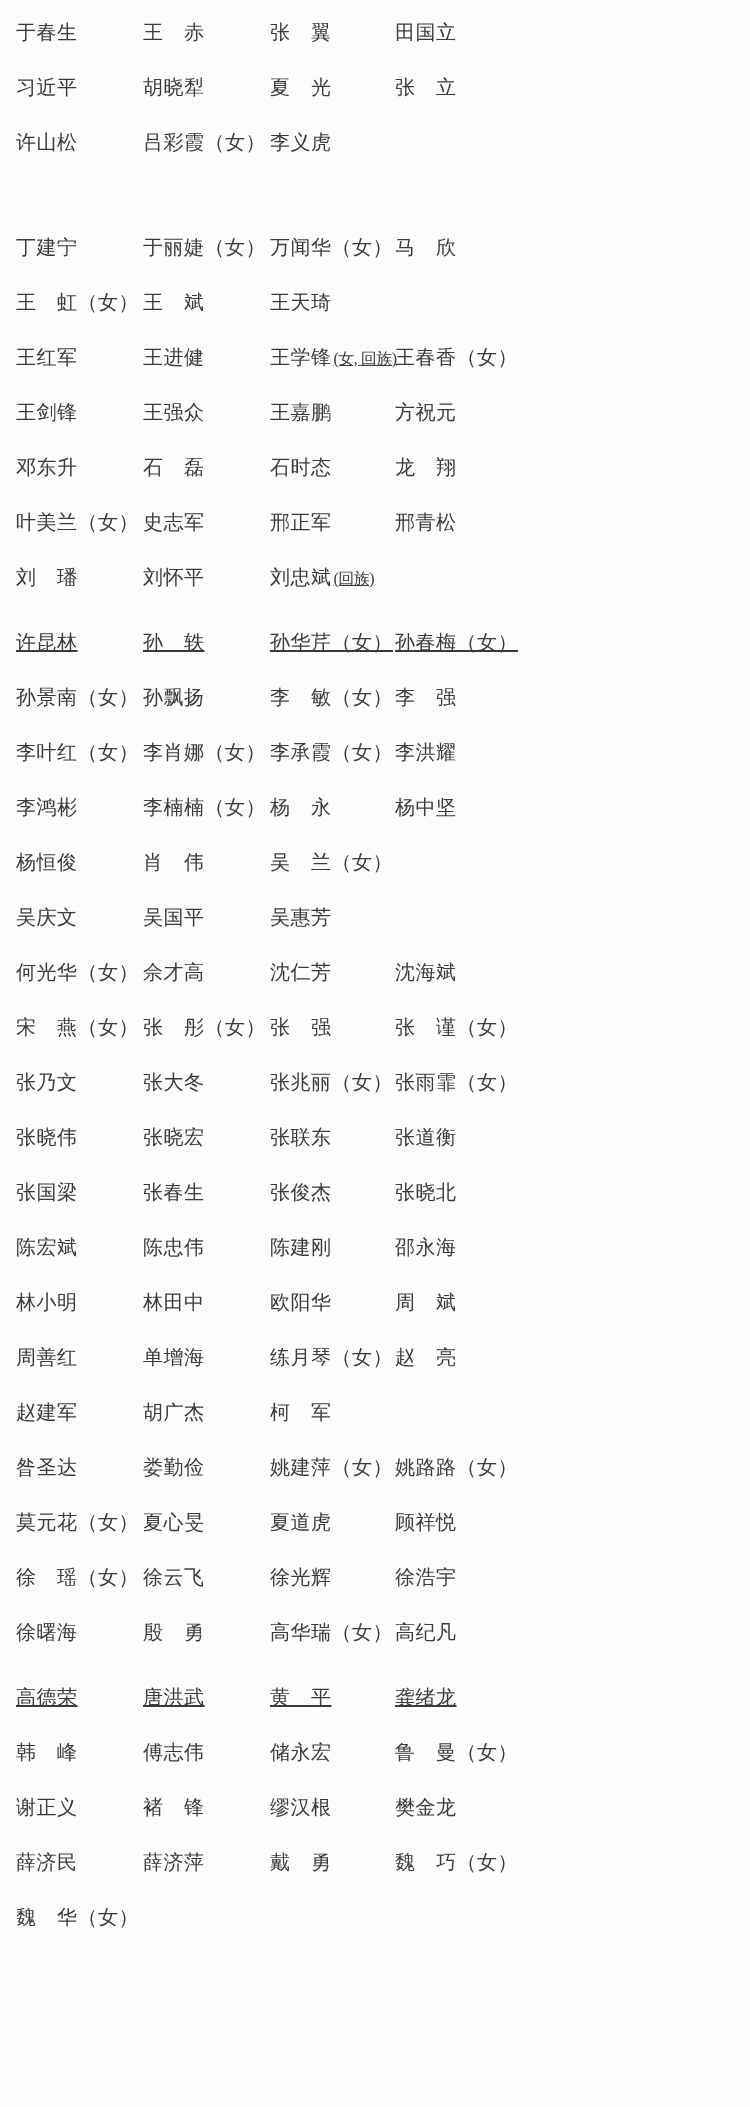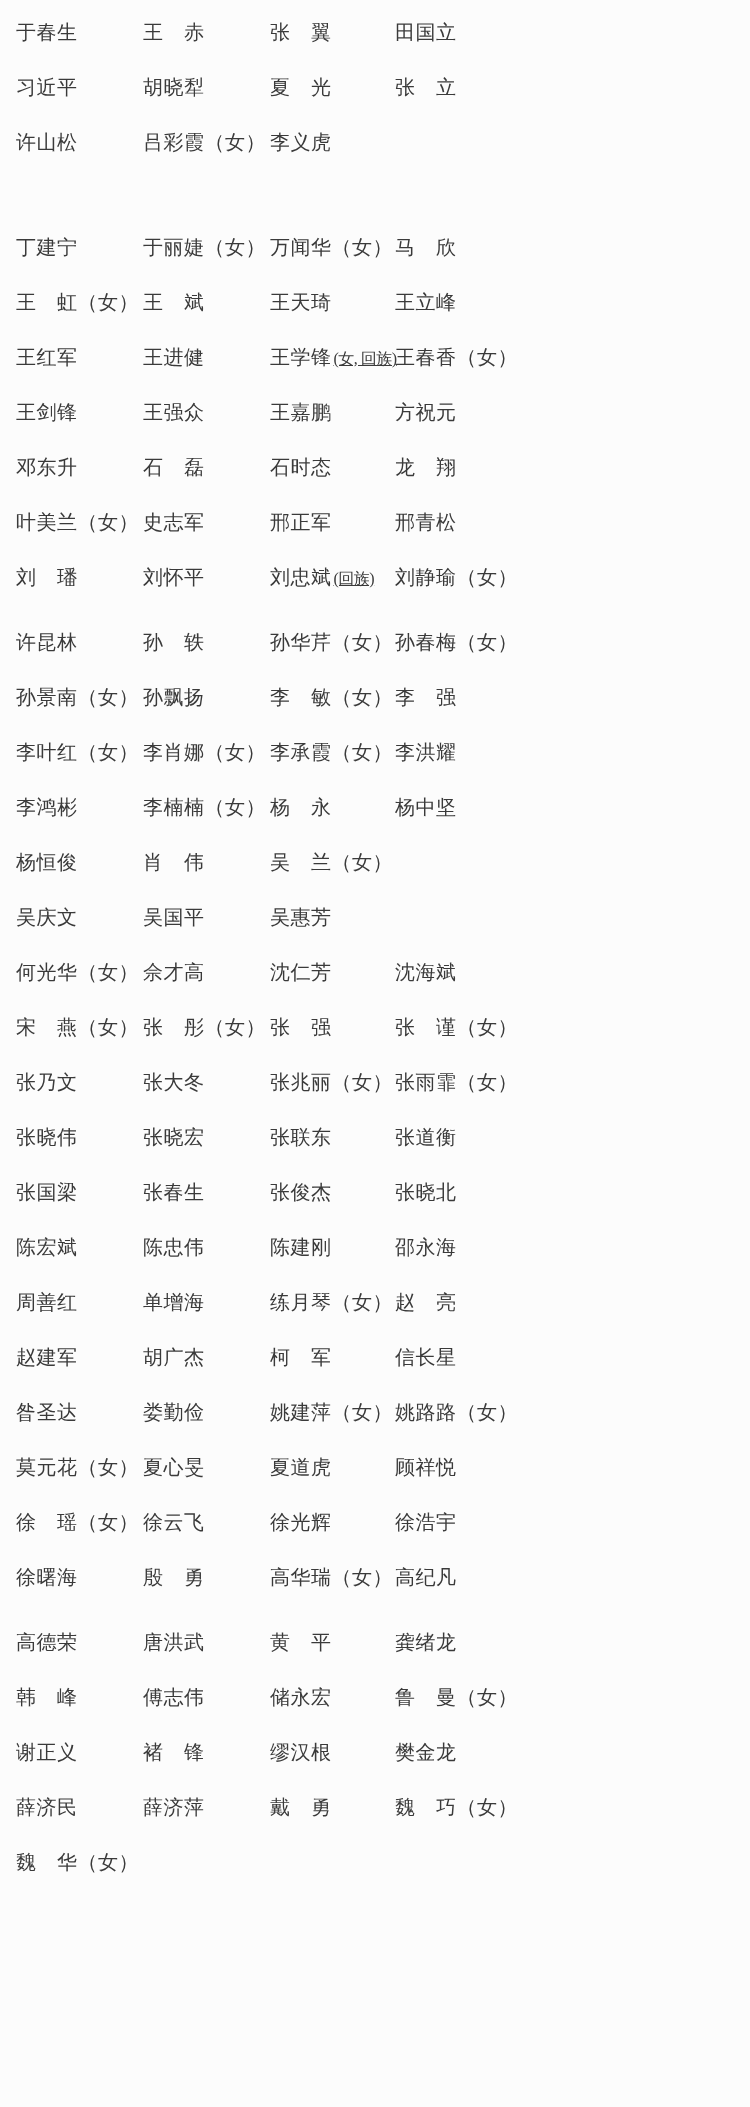--- a/index.html
+++ b/index.html
@@ -22,21 +22,21 @@
     font-size: 20px;
   }
   .group { }
   .group + .group { margin-top: 50px; }
   .row {
     display: grid;
     grid-template-columns: 127px 127px 125px auto;
     height: 55px;
     align-items: center;
   }
-  .row.extra-gap { margin-top: 10px; }
+  .row.extra-gap { margin-top: 10px; text-decoration: underline; }
   .cell {
     white-space: nowrap;
     letter-spacing: 0.5px;
   }
   .person-name { }
   .note {
     font-size: 16px;
     letter-spacing: -0.5px;
     margin-left: 2px;
     text-decoration: underline;
@@ -71,21 +71,20 @@
         <div class="row">
           <span class="cell"><span class="person-name">丁建宁</span></span>
           <span class="cell"><span class="person-name">于丽婕（女）</span></span>
           <span class="cell"><span class="person-name">万闻华（女）</span></span>
           <span class="cell"><span class="person-name">马　欣</span></span>
         </div>
         <div class="row">
           <span class="cell"><span class="person-name">王　虹（女）</span></span>
           <span class="cell"><span class="person-name">王　斌</span></span>
           <span class="cell"><span class="person-name">王天琦</span></span>
-          <span class="cell"><span class="person-name">王立峰</span></span>
         </div>
         <div class="row">
           <span class="cell"><span class="person-name">王红军</span></span>
           <span class="cell"><span class="person-name">王进健</span></span>
           <span class="cell"><span class="person-name">王学锋</span><span class="note">(女, 回族)</span></span>
           <span class="cell"><span class="person-name">王春香（女）</span></span>
         </div>
         <div class="row">
           <span class="cell"><span class="person-name">王剑锋</span></span>
           <span class="cell"><span class="person-name">王强众</span></span>
@@ -101,21 +100,20 @@
         <div class="row">
           <span class="cell"><span class="person-name">叶美兰（女）</span></span>
           <span class="cell"><span class="person-name">史志军</span></span>
           <span class="cell"><span class="person-name">邢正军</span></span>
           <span class="cell"><span class="person-name">邢青松</span></span>
         </div>
         <div class="row">
           <span class="cell"><span class="person-name">刘　璠</span></span>
           <span class="cell"><span class="person-name">刘怀平</span></span>
           <span class="cell"><span class="person-name">刘忠斌</span><span class="note">(回族)</span></span>
-          <span class="cell"><span class="person-name">刘静瑜（女）</span></span>
         </div>
         <div class="row extra-gap">
           <span class="cell"><span class="person-name">许昆林</span></span>
           <span class="cell"><span class="person-name">孙　轶</span></span>
           <span class="cell"><span class="person-name">孙华芹（女）</span></span>
           <span class="cell"><span class="person-name">孙春梅（女）</span></span>
         </div>
         <div class="row">
           <span class="cell"><span class="person-name">孙景南（女）</span></span>
           <span class="cell"><span class="person-name">孙飘扬</span></span>
@@ -174,30 +172,35 @@
           <span class="cell"><span class="person-name">张俊杰</span></span>
           <span class="cell"><span class="person-name">张晓北</span></span>
         </div>
         <div class="row">
           <span class="cell"><span class="person-name">陈宏斌</span></span>
           <span class="cell"><span class="person-name">陈忠伟</span></span>
           <span class="cell"><span class="person-name">陈建刚</span></span>
           <span class="cell"><span class="person-name">邵永海</span></span>
         </div>
         <div class="row">
+          <span class="cell"><span class="person-name">林小明</span></span>
+          <span class="cell"><span class="person-name">林田中</span></span>
+          <span class="cell"><span class="person-name">欧阳华</span></span>
+          <span class="cell"><span class="person-name">周　斌</span></span>
+        </div>
+        <div class="row">
           <span class="cell"><span class="person-name">周善红</span></span>
           <span class="cell"><span class="person-name">单增海</span></span>
           <span class="cell"><span class="person-name">练月琴（女）</span></span>
           <span class="cell"><span class="person-name">赵　亮</span></span>
         </div>
         <div class="row">
           <span class="cell"><span class="person-name">赵建军</span></span>
           <span class="cell"><span class="person-name">胡广杰</span></span>
           <span class="cell"><span class="person-name">柯　军</span></span>
-          <span class="cell"><span class="person-name">信长星</span></span>
         </div>
         <div class="row">
           <span class="cell"><span class="person-name">昝圣达</span></span>
           <span class="cell"><span class="person-name">娄勤俭</span></span>
           <span class="cell"><span class="person-name">姚建萍（女）</span></span>
           <span class="cell"><span class="person-name">姚路路（女）</span></span>
         </div>
         <div class="row">
           <span class="cell"><span class="person-name">莫元花（女）</span></span>
           <span class="cell"><span class="person-name">夏心旻</span></span>

